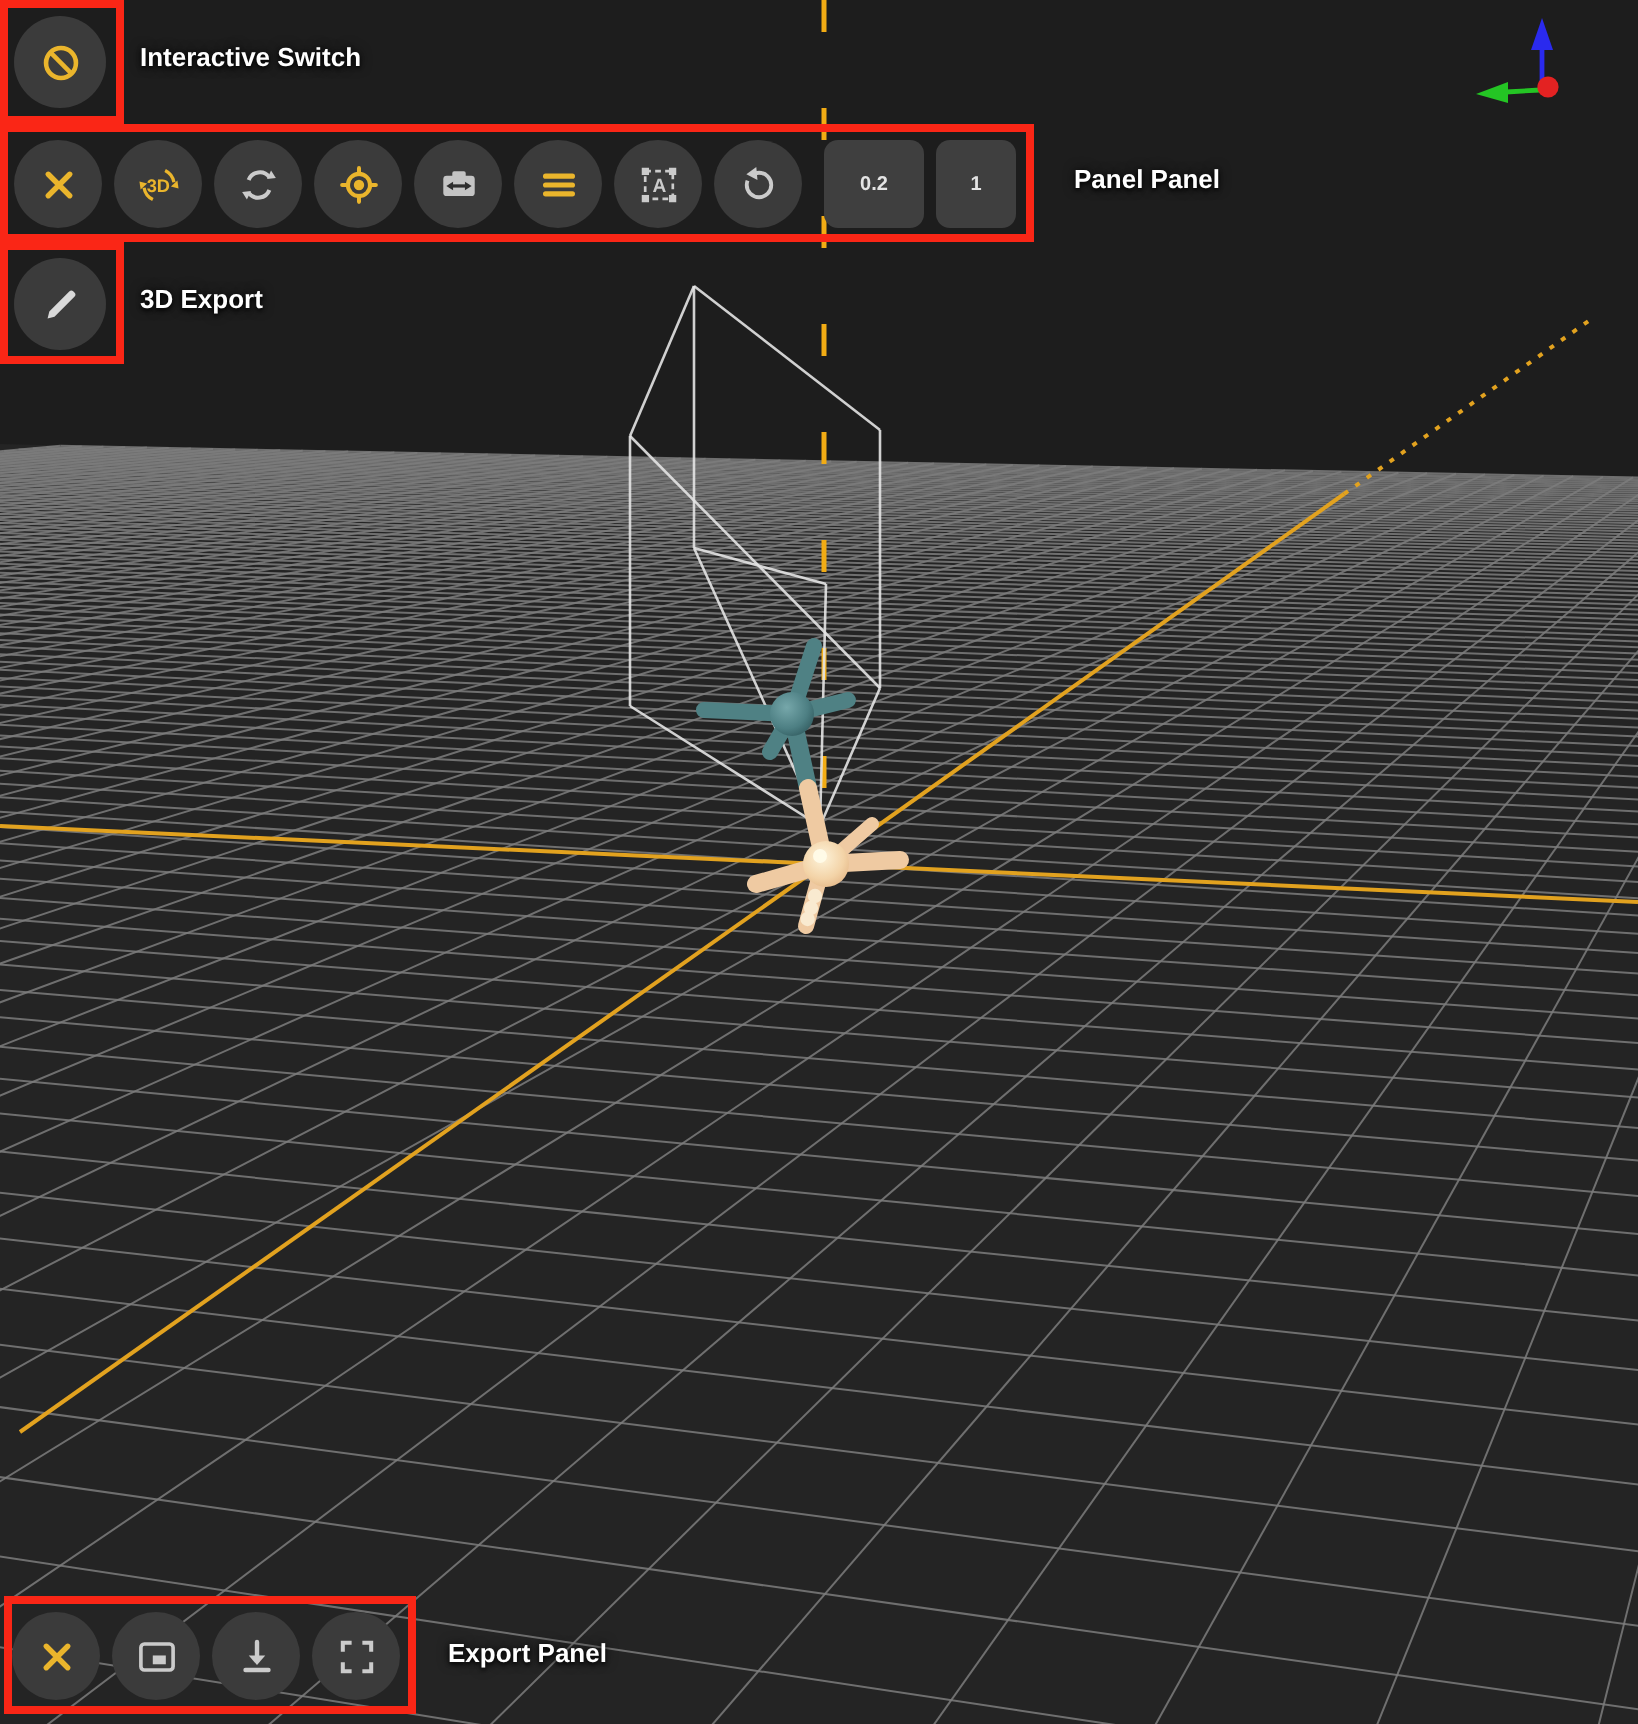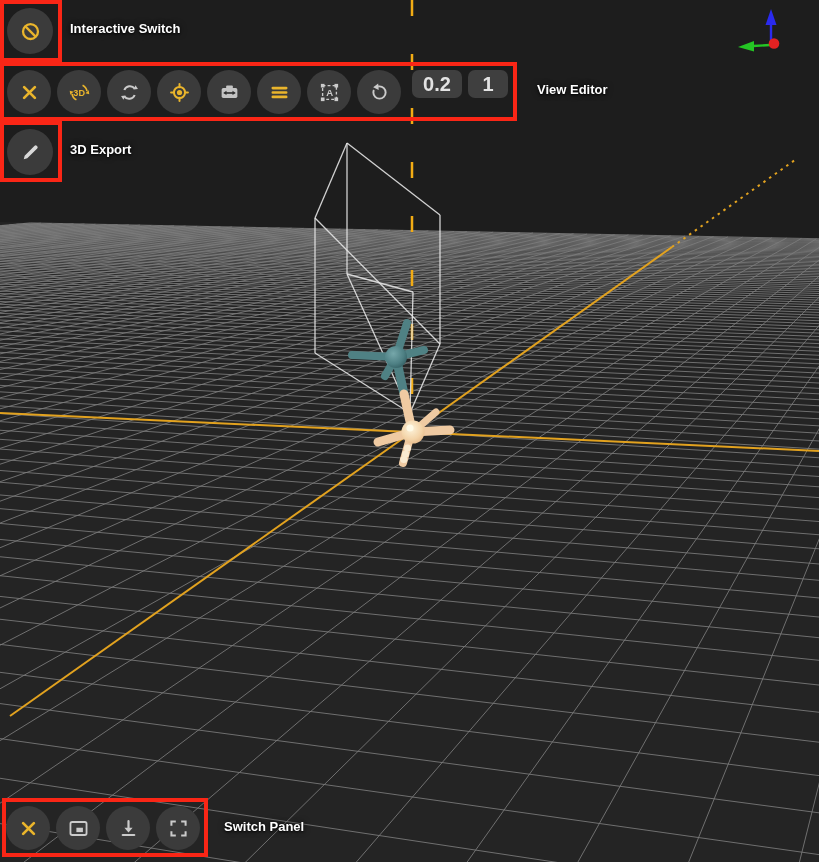--- a/index.html
+++ b/index.html
@@ -6,23 +6,23 @@
   #stage{position:relative;width:819px;height:862px;background:#1d1d1d;overflow:hidden;
          font-family:"Liberation Sans",sans-serif;}
   #scene-svg{position:absolute;left:0;top:0;z-index:0;}
   .anno{position:absolute;border:4px solid #fa2616;z-index:2;pointer-events:none;}
   .ui{position:absolute;z-index:3;}
   .btnrow{display:flex;gap:6px;align-items:flex-start;}
   .cbtn{width:44px;height:44px;border-radius:50%;background:#3b3b3b;display:flex;
         align-items:center;justify-content:center;flex:0 0 auto;cursor:pointer;}
   .cbtn.big{width:46px;height:46px;}
   .cbtn svg{display:block;}
-  .input-box{height:28px;background:#3f3f3f;border-radius:7px;color:#e3e3e3;
+  .input-box{height:44px;background:#3f3f3f;border-radius:7px;color:#e3e3e3;
         display:flex;align-items:center;justify-content:center;
-        font-size:20px;font-weight:bold;flex:0 0 auto;cursor:text;}
+        font-size:10px;font-weight:bold;flex:0 0 auto;cursor:text;}
   .input-box.w1{width:50px;margin-left:5px;}
   .input-box.w2{width:40px;}
   .plabel{position:absolute;z-index:3;color:#ffffff;font-weight:bold;font-size:13px;
         white-space:nowrap;text-shadow:0 1px 2px rgba(0,0,0,.95),0 0 6px rgba(0,0,0,.7);}
 </style>
 </head>
 <body>
 
 <div id="stage">
 
@@ -377,16 +377,16 @@
         </svg>
       </div>
       <div class="cbtn">
         <svg width="23" height="23" viewBox="0 0 24 24">
           <path d="M4.6 9.2V4.6H9.2 M14.8 4.6h4.6V9.2 M19.4 14.8v4.6h-4.6 M9.2 19.4H4.6V14.8" stroke="#cbcbcb" stroke-width="2.1" fill="none"></path>
         </svg>
       </div>
     </div>
 
   <div class="plabel" style="left:70px;top:21px;">Interactive Switch</div>
-  <div class="plabel" style="left:537px;top:82px;">View Editor</div>
+  <div class="plabel" style="left:537px;top:82px;">Panel Panel</div>
   <div class="plabel" style="left:70px;top:142px;">3D Export</div>
-  <div class="plabel" style="left:224px;top:819px;">Switch Panel</div>
+  <div class="plabel" style="left:224px;top:819px;">Export Panel</div>
 </div>
 
 </body></html>

